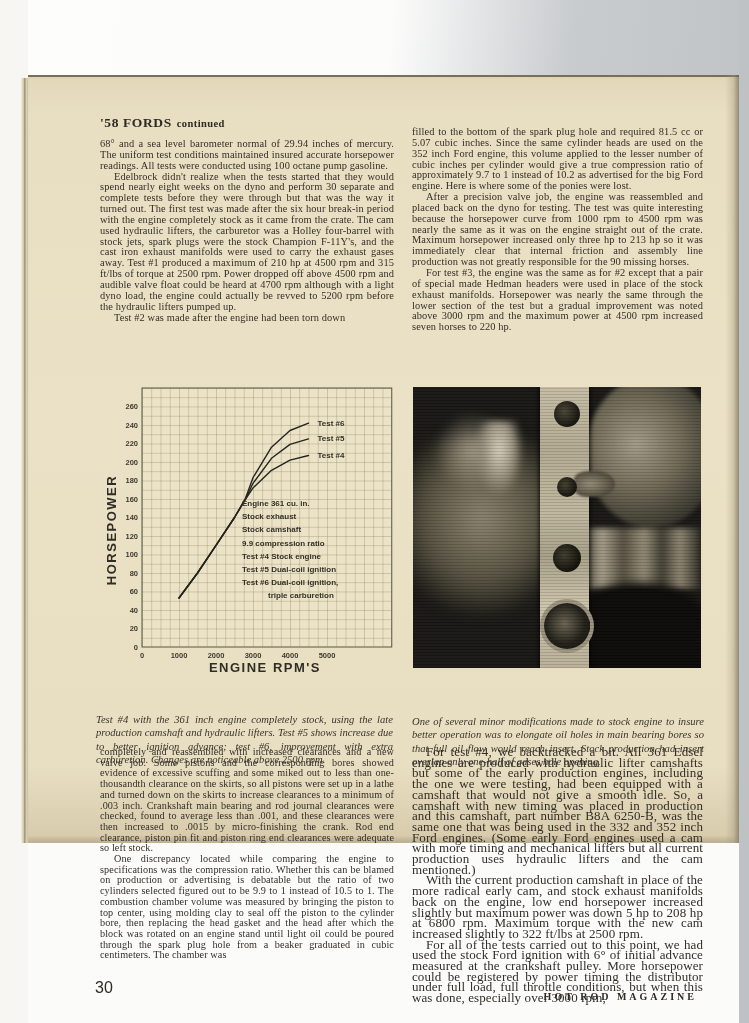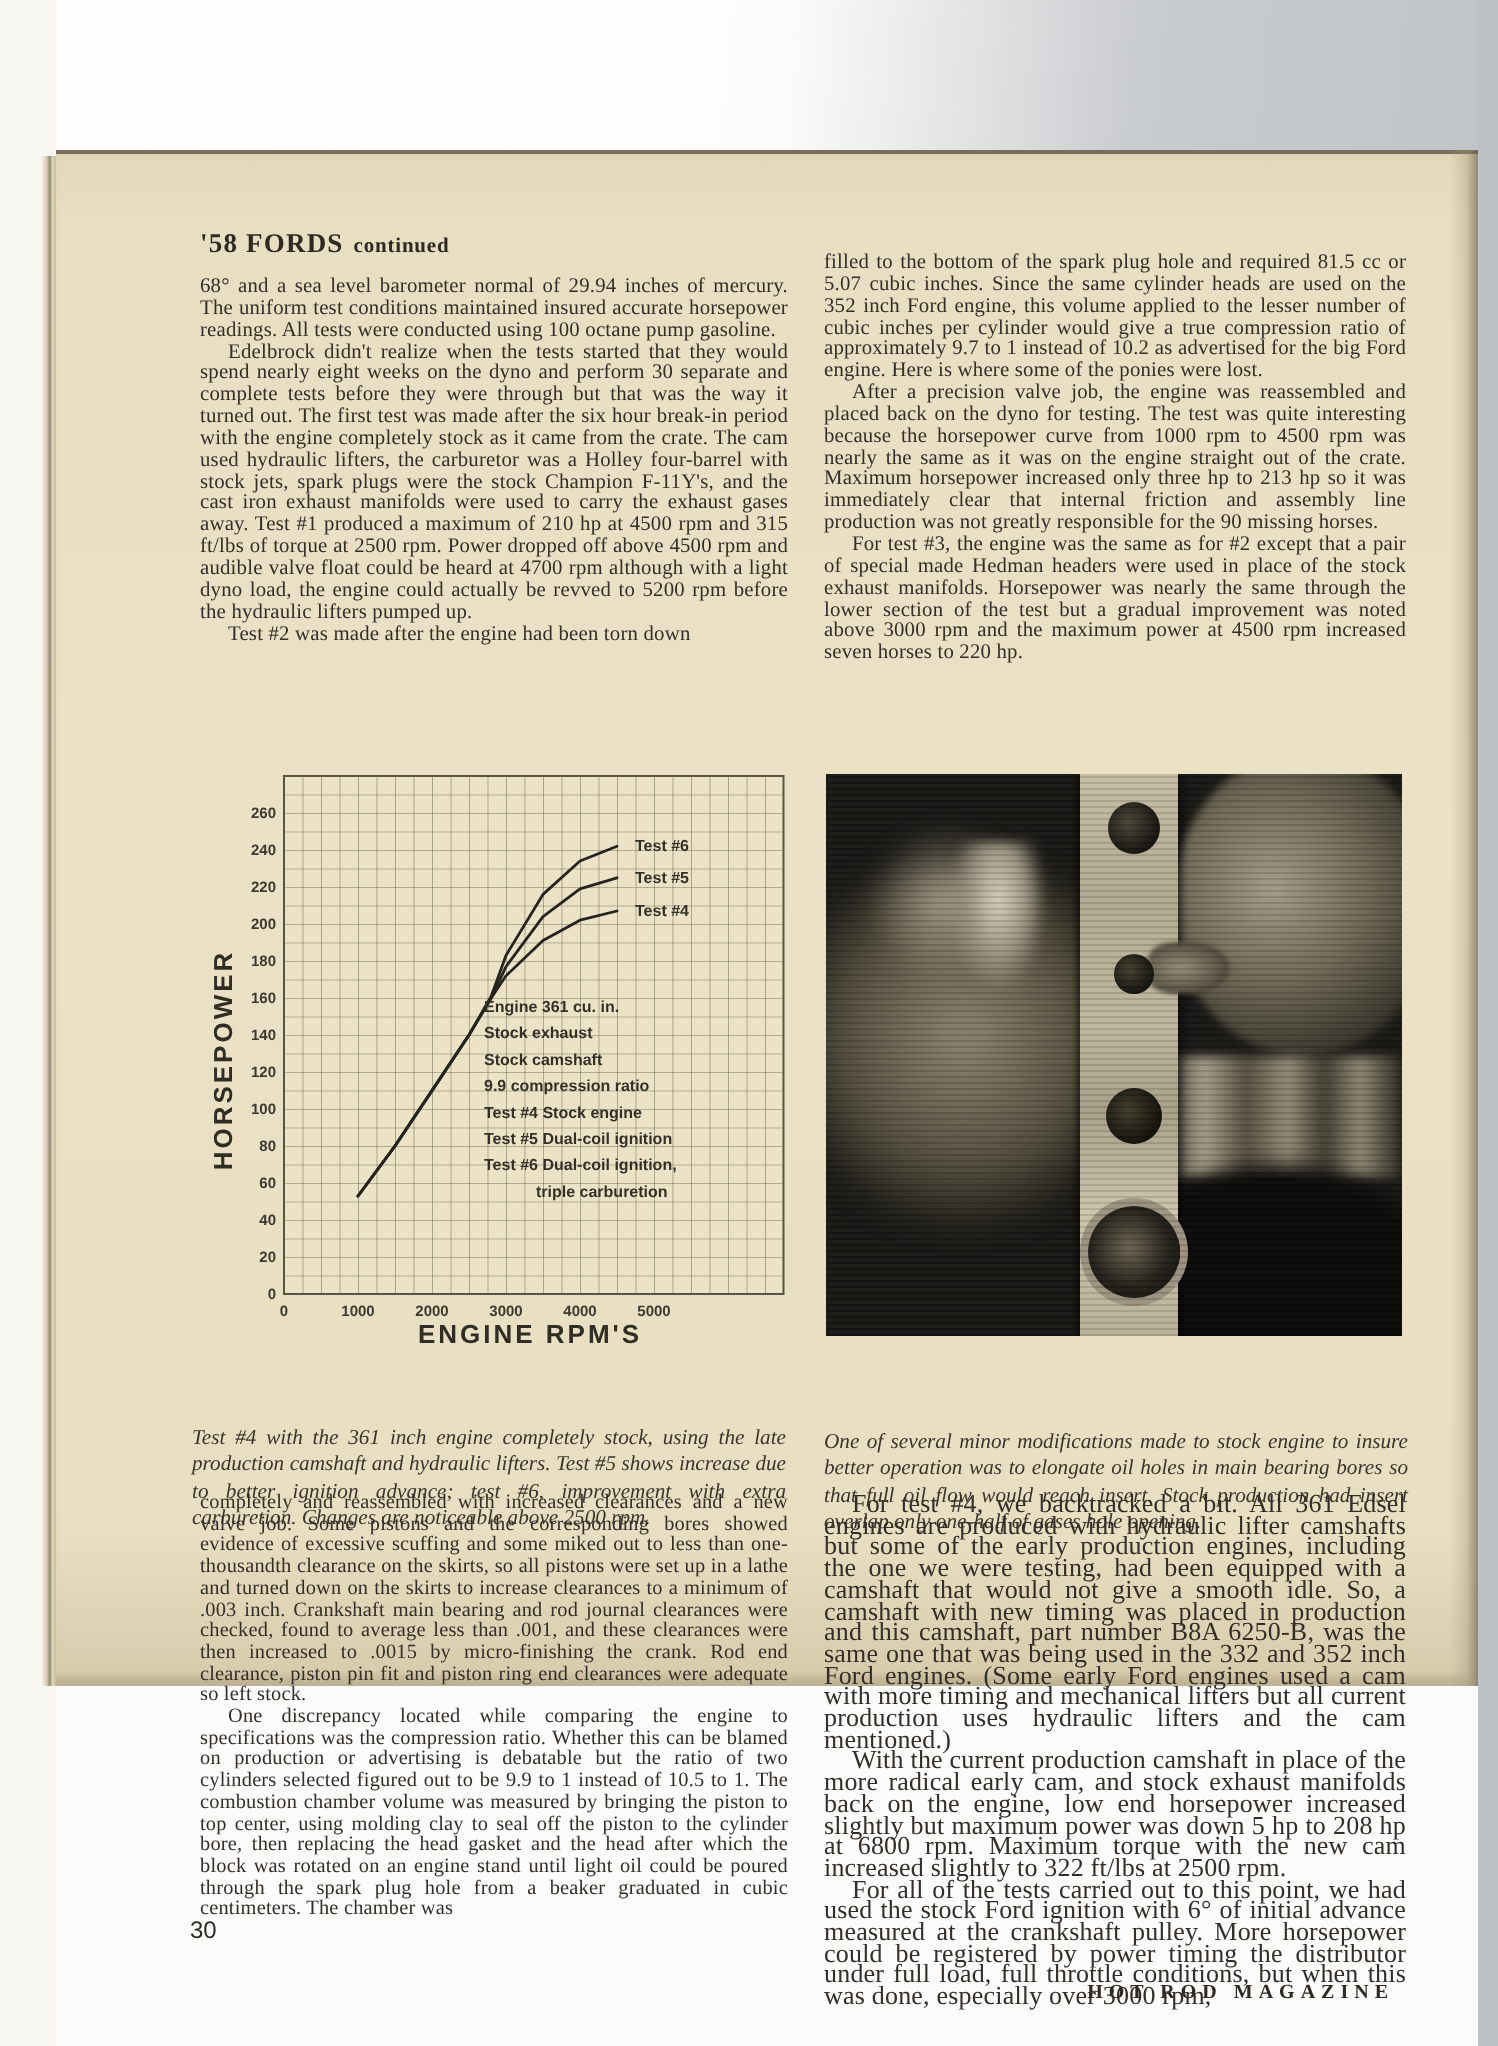--- a/index.html
+++ b/index.html
@@ -41,22 +41,22 @@
   .lc-bot { left:72px;  top:672px; width:294px; font-size:10.2px; line-height:10.7px; }
   .rc-bot { left:384px; top:672px; width:291px; font-size:13px; line-height:10.7px; }
 
   
   .caption { position:absolute; font-style:italic; font-size:10.6px; line-height:13.4px;
     text-align:justify; color:#3a342c;margin-top:37px; }
   .chart-caption { left:68px; top:601px; width:297px; }
   .photo-caption { left:384px; top:603px; width:292px; }
 
   
-  .pageno { position:absolute; left:67px; top:883px; font-family:"Liberation Sans",sans-serif;
-    font-weight:normal; font-size:12px; color:#2e2922; }
+  .pageno { position:absolute; left:67px; top:904px; font-family:"Liberation Sans",sans-serif;
+    font-weight:normal; font-size:16px; color:#2e2922; }
   .mag { position:absolute; right:42px; top:916px; font-family:Liberation Serif, serif;
     font-weight:bold; font-size:10px; letter-spacing:3px; color:#2e2922; }
 
   
   .chart-wrap { position:absolute; left:77px; top:309px; width:292px; height:290px; }
   svg text { user-select:none; }
   .tick-label { font:700 7.5px "Liberation Sans",sans-serif; fill:#3c3a2f; }
   .axis-title { font:700 13px "Liberation Sans",sans-serif; fill:#2f2d24; letter-spacing:1.5px; }
   .curve-label, .anno { font:700 8px "Liberation Sans",sans-serif; fill:#333127; }
   .hp-curve { fill:none; stroke:#26241e; stroke-width:1.4; stroke-linejoin:round; stroke-linecap:round; }

